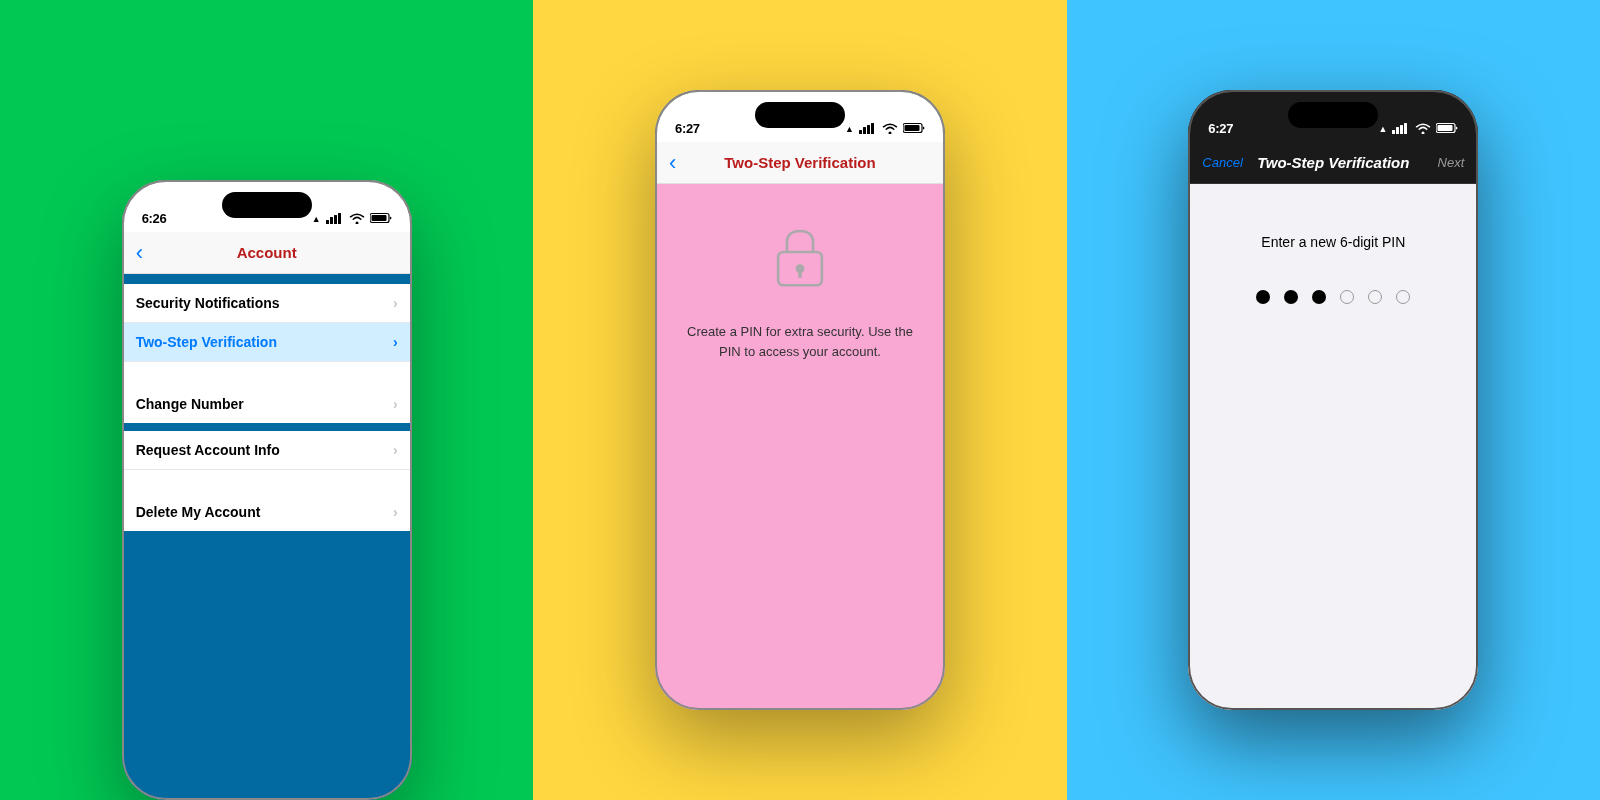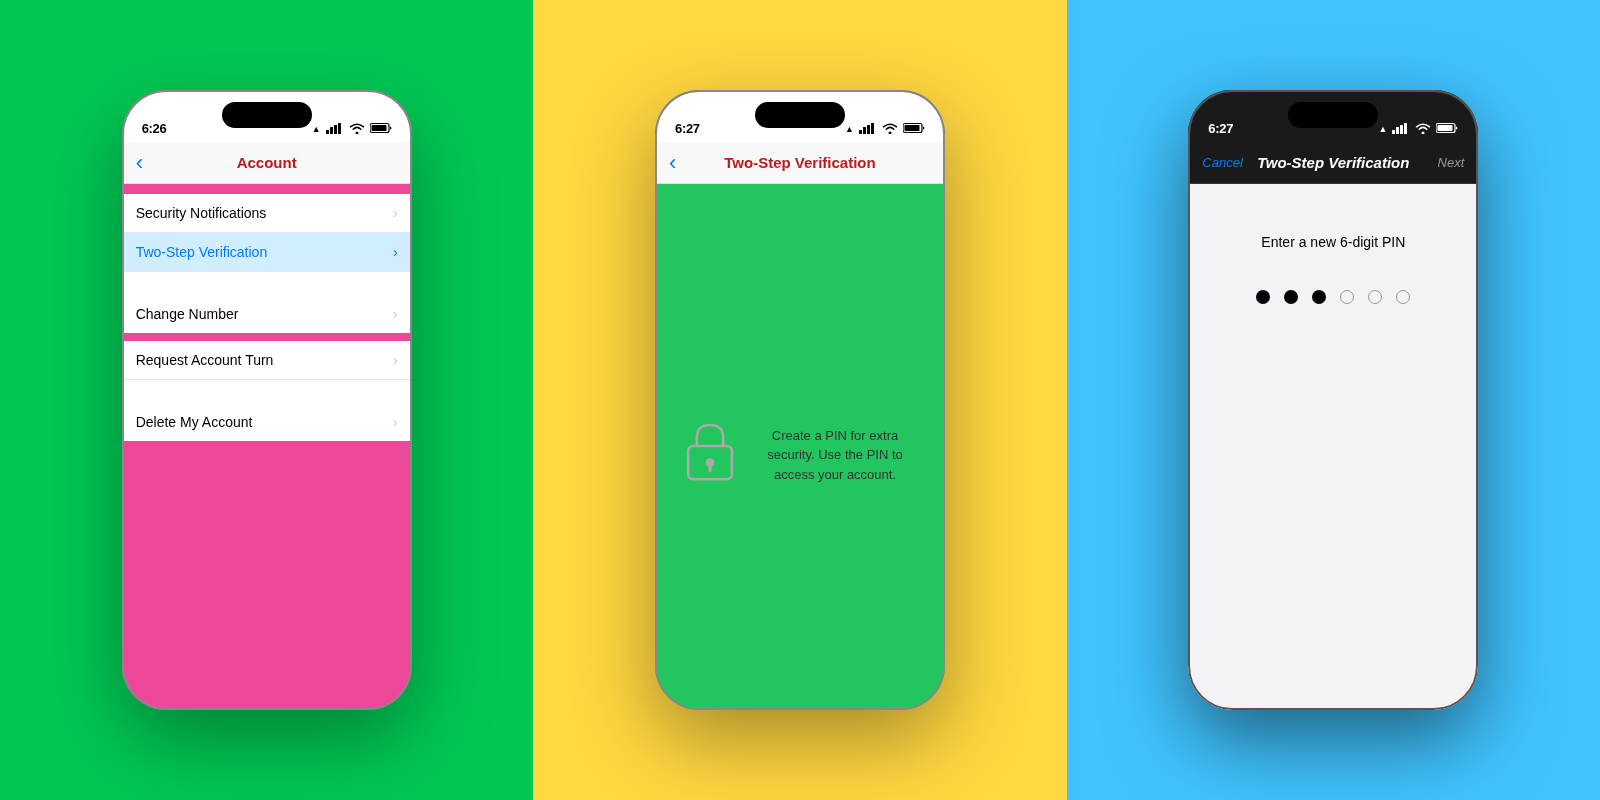--- a/index.html
+++ b/index.html
@@ -12,21 +12,21 @@
     }
 
     
     .bg-panel {
       flex: 1;
       display: flex;
       align-items: center;
       justify-content: center;
       position: relative;
     }
-    .bg-green { background: #00C853; }
+    .bg-green { background: #00C853; align-items: flex-end; }
     .bg-yellow { background: #FFD740; }
     .bg-blue { background: #40C4FF; }
 
     
     .phone {
       width: 290px;
       height: 620px;
       background: #fff;
       border-radius: 44px;
       position: relative;
@@ -145,22 +145,23 @@
       color: #999;
     }
 
     
     .screen-content {
       position: absolute;
       top: 94px;
       left: 0;
       right: 0;
       bottom: 0;
-      background: #ec4899;
+      background: #0369a1;
       overflow: hidden;
+      font-weight: bold;
     }
 
     
     .list-section {
       background: #fff;
       margin: 0 0 8px 0;
     }
     .list-section:first-child {
       margin-top: 8px;
     }
@@ -192,23 +193,23 @@
       color: #007AFF;
     }
 
     
     .verification-screen {
       position: absolute;
       top: 94px;
       left: 0;
       right: 0;
       bottom: 0;
-      background: #22c55e;
-      display: flex;
-      flex-direction: row;
+      background: #f9a8d4;
+      display: flex;
+      flex-direction: column;
       align-items: center;
       padding: 40px 20px 0;
     }
     .lock-icon {
       width: 70px;
       height: 70px;
       margin-bottom: 24px;
     }
     .verification-desc {
       font-size: 13px;
@@ -365,21 +366,21 @@
           <span class="list-item-chevron" style="color:#007AFF;">›</span>
         </div>
         <div class="list-item">
           <span class="list-item-text">Change Number</span>
           <span class="list-item-chevron">›</span>
         </div>
       </div>
 
       <div class="list-section">
         <div class="list-item">
-          <span class="list-item-text">Request Account Turn</span>
+          <span class="list-item-text">Request Account Info</span>
           <span class="list-item-chevron">›</span>
         </div>
         <div class="list-item">
           <span class="list-item-text">Delete My Account</span>
           <span class="list-item-chevron">›</span>
         </div>
       </div>
     </div>
   </div>
 </div>

